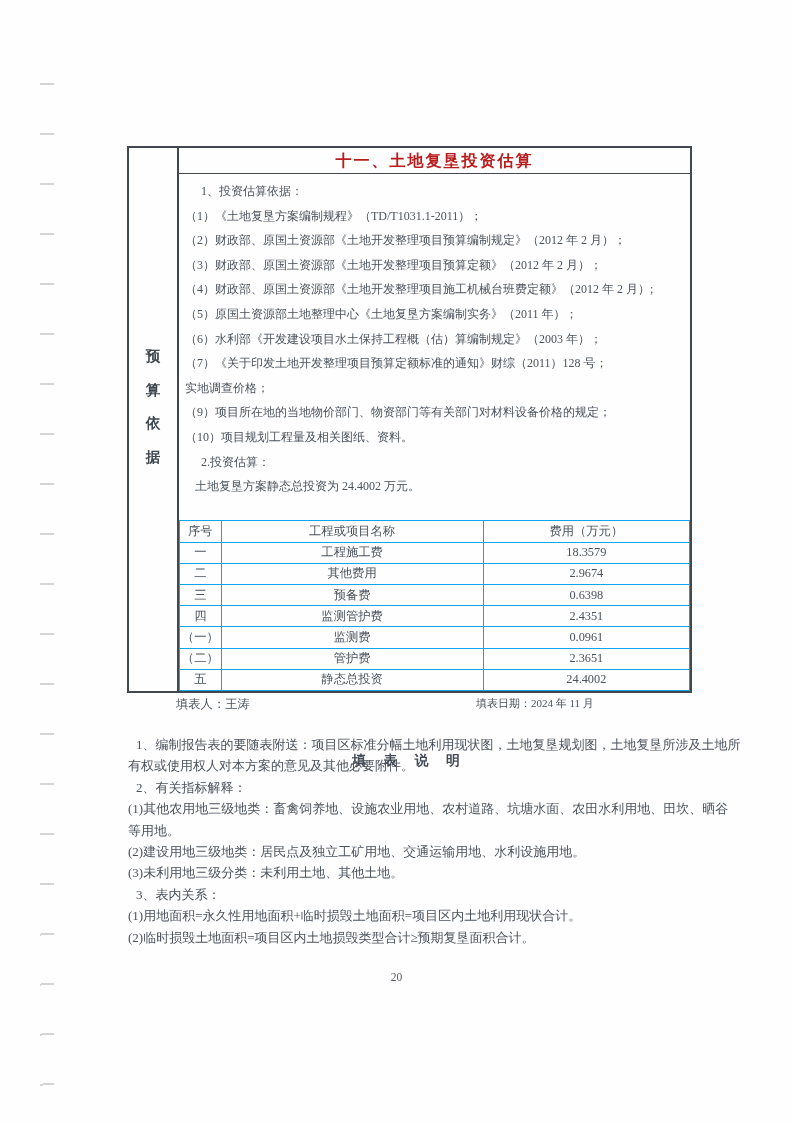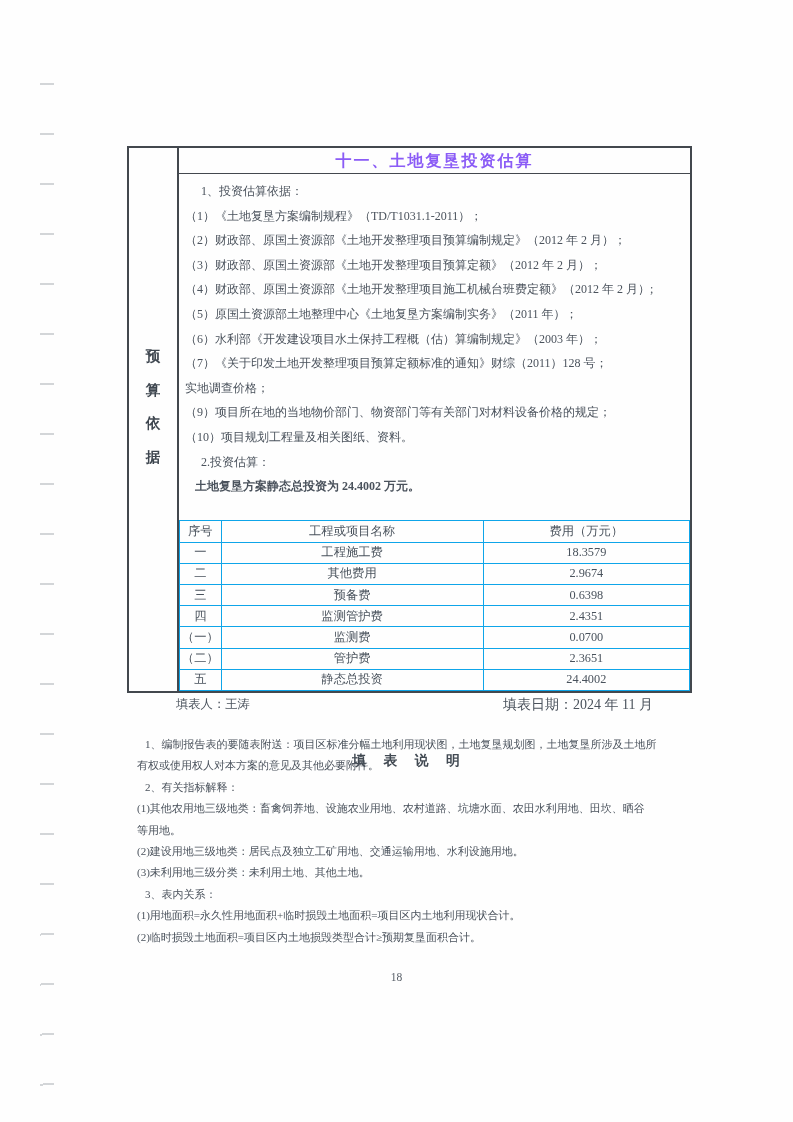--- a/index.html
+++ b/index.html
@@ -35,54 +35,54 @@
     gap:19px;
     padding-bottom:26px;
     font-size:14.5px;font-weight:bold;color:#3e464f;
   }
   .sidebar-char{line-height:1;}
   .content{flex:1;display:flex;flex-direction:column;min-width:0;}
   .box-title-row{
     height:25px;line-height:25px;
     border-bottom:1.5px solid #43484e;
     text-align:center;
-    font-size:16px;font-weight:bold;letter-spacing:2px;color:#8b5cf6;
+    font-size:16px;font-weight:bold;letter-spacing:2px;color:#b91c1c;
   }
   .box-body{
     flex:1;
     box-sizing:border-box;
     padding:5px 2px 0 6px;
     font-size:12px;
   }
   .line{height:24.6px;line-height:24.6px;white-space:nowrap;}
   .ind-num{padding-left:16px;}
-  .ind-sub{padding-left:10px;font-weight:bold;}
+  .ind-sub{padding-left:10px;}
   .inv-table{
     width:100%;
     border-collapse:collapse;table-layout:fixed;
     font-size:12.3px;color:#49525c;
     border-top:1.5px solid #43484e;
   }
   .inv-table td{
     border:1px solid #0ea5e9;
     text-align:center;vertical-align:middle;
     height:20.2px;padding:0;overflow:hidden;
   }
   .inv-table .hrow td{height:21px;}
   .col-no{width:8%;}
   .col-name{width:51.5%;}
   .col-cost{width:40.5%;}
   .footer-filler{position:absolute;left:176px;top:696px;font-size:12.3px;}
-  .footer-date{position:absolute;left:503px;top:696px;font-size:14px;}
+  .footer-date{position:absolute;left:476px;top:696px;font-size:11px;}
   .notes-title{
     position:absolute;left:127px;top:709px;width:565px;
     text-align:center;font-size:13.8px;font-weight:bold;
     letter-spacing:7px;color:#424a53;margin-top:43px;
   }
-  .notes{position:absolute;left:137px;top:734px;font-size:11px;color:#4a525c;}
+  .notes{position:absolute;left:128px;top:734px;font-size:13px;color:#4a525c;}
   .nline{height:21.4px;line-height:21.4px;white-space:nowrap;}
   .nline.num{padding-left:8px;}
   .page-number{
     position:absolute;left:0;top:971px;width:793px;
     text-align:center;font-size:11.5px;color:#565d66;
   }
 </style>
 </head>
 <body>
 
@@ -140,21 +140,21 @@
           <td>0.6398</td>
         </tr>
         <tr>
           <td>四</td>
           <td>监测管护费</td>
           <td>2.4351</td>
         </tr>
         <tr>
           <td>（一）</td>
           <td>监测费</td>
-          <td>0.0700</td>
+          <td>0.0961</td>
         </tr>
         <tr>
           <td>（二）</td>
           <td>管护费</td>
           <td>2.3651</td>
         </tr>
         <tr>
           <td>五</td>
           <td>静态总投资</td>
           <td>24.4002</td>
@@ -175,15 +175,15 @@
     <div class="nline num">2、有关指标解释：</div>
     <div class="nline">(1)其他农用地三级地类：畜禽饲养地、设施农业用地、农村道路、坑塘水面、农田水利用地、田坎、晒谷</div>
     <div class="nline">等用地。</div>
     <div class="nline">(2)建设用地三级地类：居民点及独立工矿用地、交通运输用地、水利设施用地。</div>
     <div class="nline">(3)未利用地三级分类：未利用土地、其他土地。</div>
     <div class="nline num">3、表内关系：</div>
     <div class="nline">(1)用地面积=永久性用地面积+临时损毁土地面积=项目区内土地利用现状合计。</div>
     <div class="nline">(2)临时损毁土地面积=项目区内土地损毁类型合计≥预期复垦面积合计。</div>
   </div>
 
-  <div class="page-number">18</div>
+  <div class="page-number">20</div>
 
 </div>
 
 </body></html>

